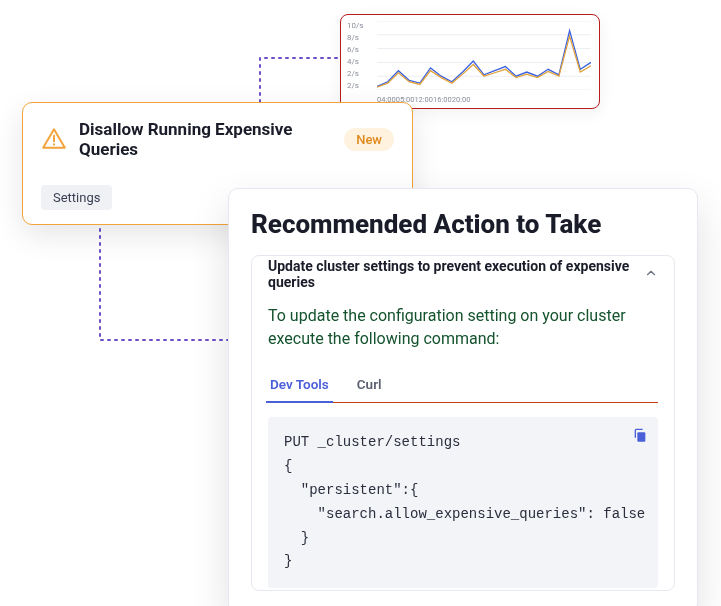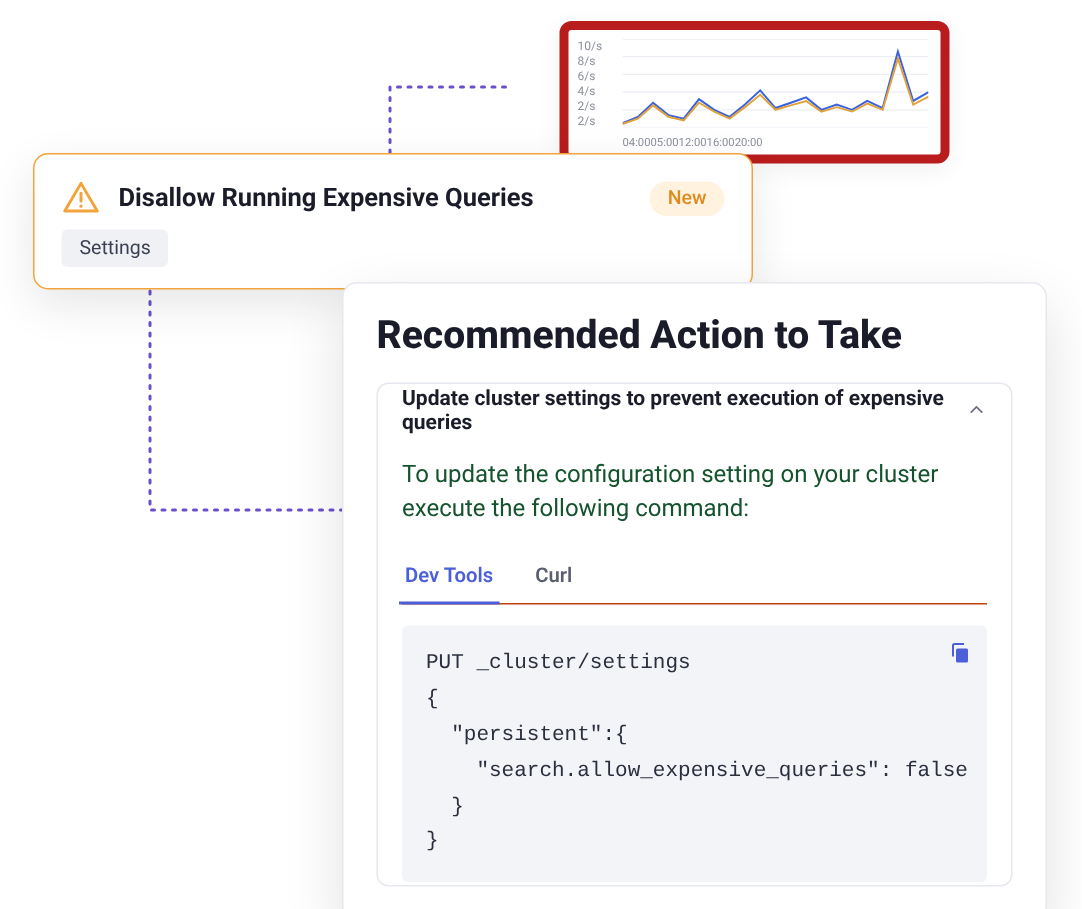--- a/index.html
+++ b/index.html
@@ -16,25 +16,24 @@
     pointer-events: none;
   }
   
   .chart-card {
     position: absolute;
     top: 14px;
     left: 340px;
     width: 260px;
     height: 95px;
     background: #fff;
-    border: 6px solid #b91c1c;
+    border: 1px solid #b91c1c;
     border-radius: 8px;
     padding: 8px 10px;
     box-shadow: 0 4px 16px rgba(0,0,0,0.06);
-    margin-left: 33px;
   }
   .chart-ylabels {
     position: absolute;
     left: 6px;
     top: 6px;
     bottom: 18px;
     width: 28px;
     display: flex;
     flex-direction: column;
     justify-content: space-between;
@@ -59,21 +58,21 @@
     bottom: 4px;
     display: flex;
     font-size: 7.5px;
     color: #8a8f9c;
   }
   
   .alert-card {
     position: absolute;
     top: 102px;
     left: 22px;
-    width: 480px;
+    width: 391px;
     background: #fff;
     border: 1.5px solid #f2a33a;
     border-radius: 10px;
     padding: 16px 18px 14px 18px;
     box-shadow: 0 10px 30px rgba(0,0,0,0.1);
   }
   .alert-header {
     display: flex;
     align-items: center;
     gap: 12px;
@@ -88,21 +87,21 @@
   .new-badge {
     background: #fff3e0;
     color: #e08a1e;
     font-size: 13px;
     font-weight: 500;
     padding: 4px 12px;
     border-radius: 14px;
   }
   .settings-chip {
     display: inline-block;
-    margin-top: 8px;
+    margin-top: 26px;
     background: #f0f1f5;
     color: #3a3f52;
     font-size: 13px;
     padding: 5px 12px;
     border-radius: 4px;
   }
   
   .reco-card {
     position: absolute;
     top: 188px;

